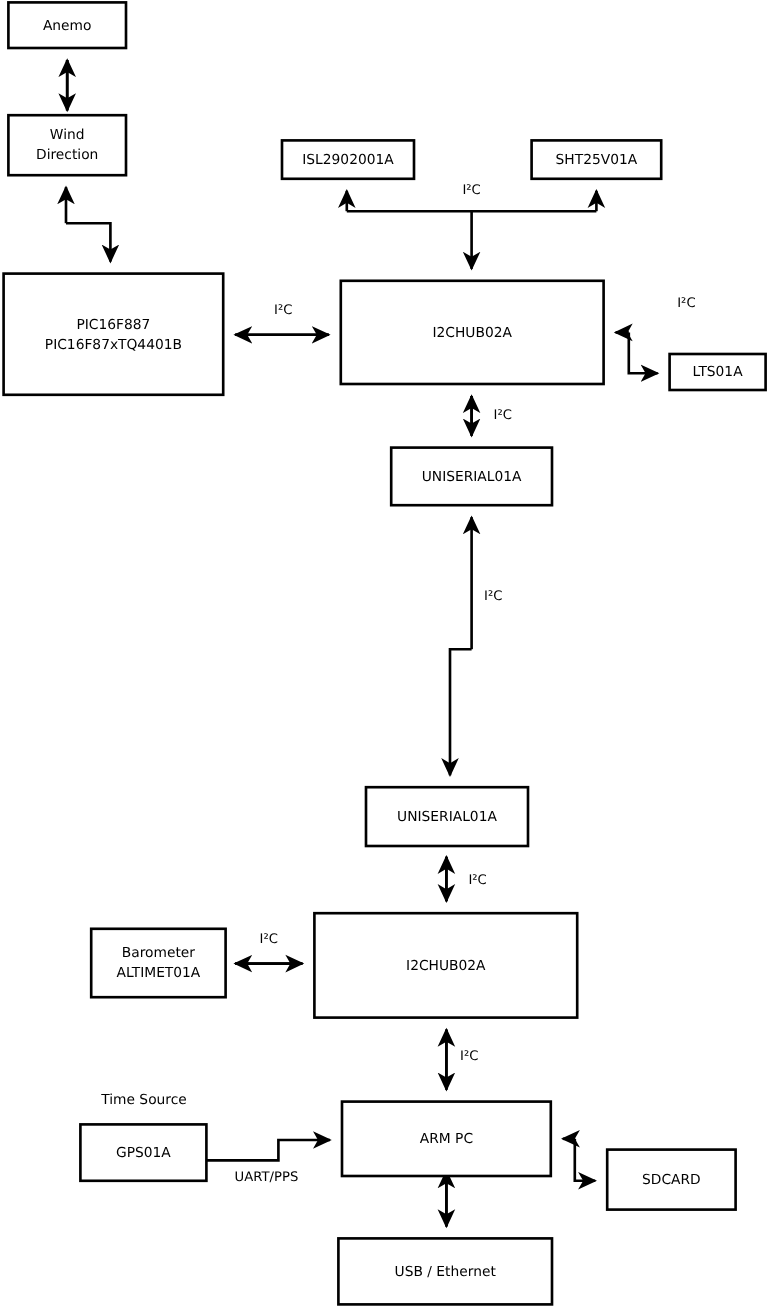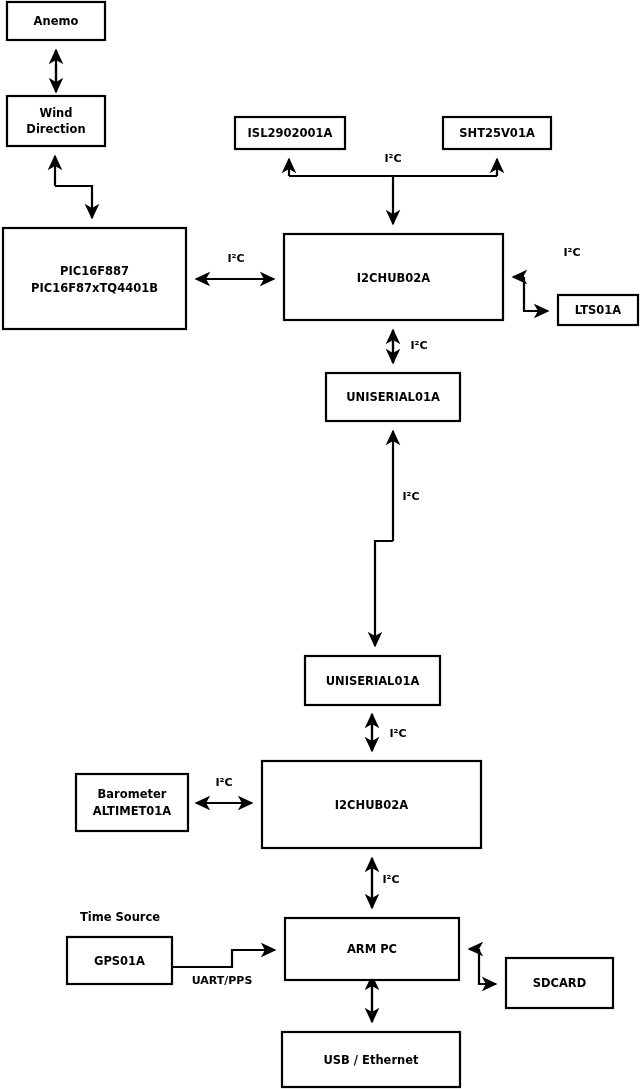--- a/index.html
+++ b/index.html
@@ -11,21 +11,20 @@
   body {
     width: 640px;
     height: 1089px;
     font-family: "DejaVu Sans", "Liberation Sans", sans-serif;
     overflow: hidden;
   }
   #diagram-root {
     position: relative;
     width: 640px;
     height: 959px;
-    font-weight: bold;
   }
   svg#diagram {
     display: block;
     width: 640px;
     height: 1089px;
   }
   .node-box {
     fill: #ffffff;
     stroke: #000000;
     stroke-width: 2.2;

